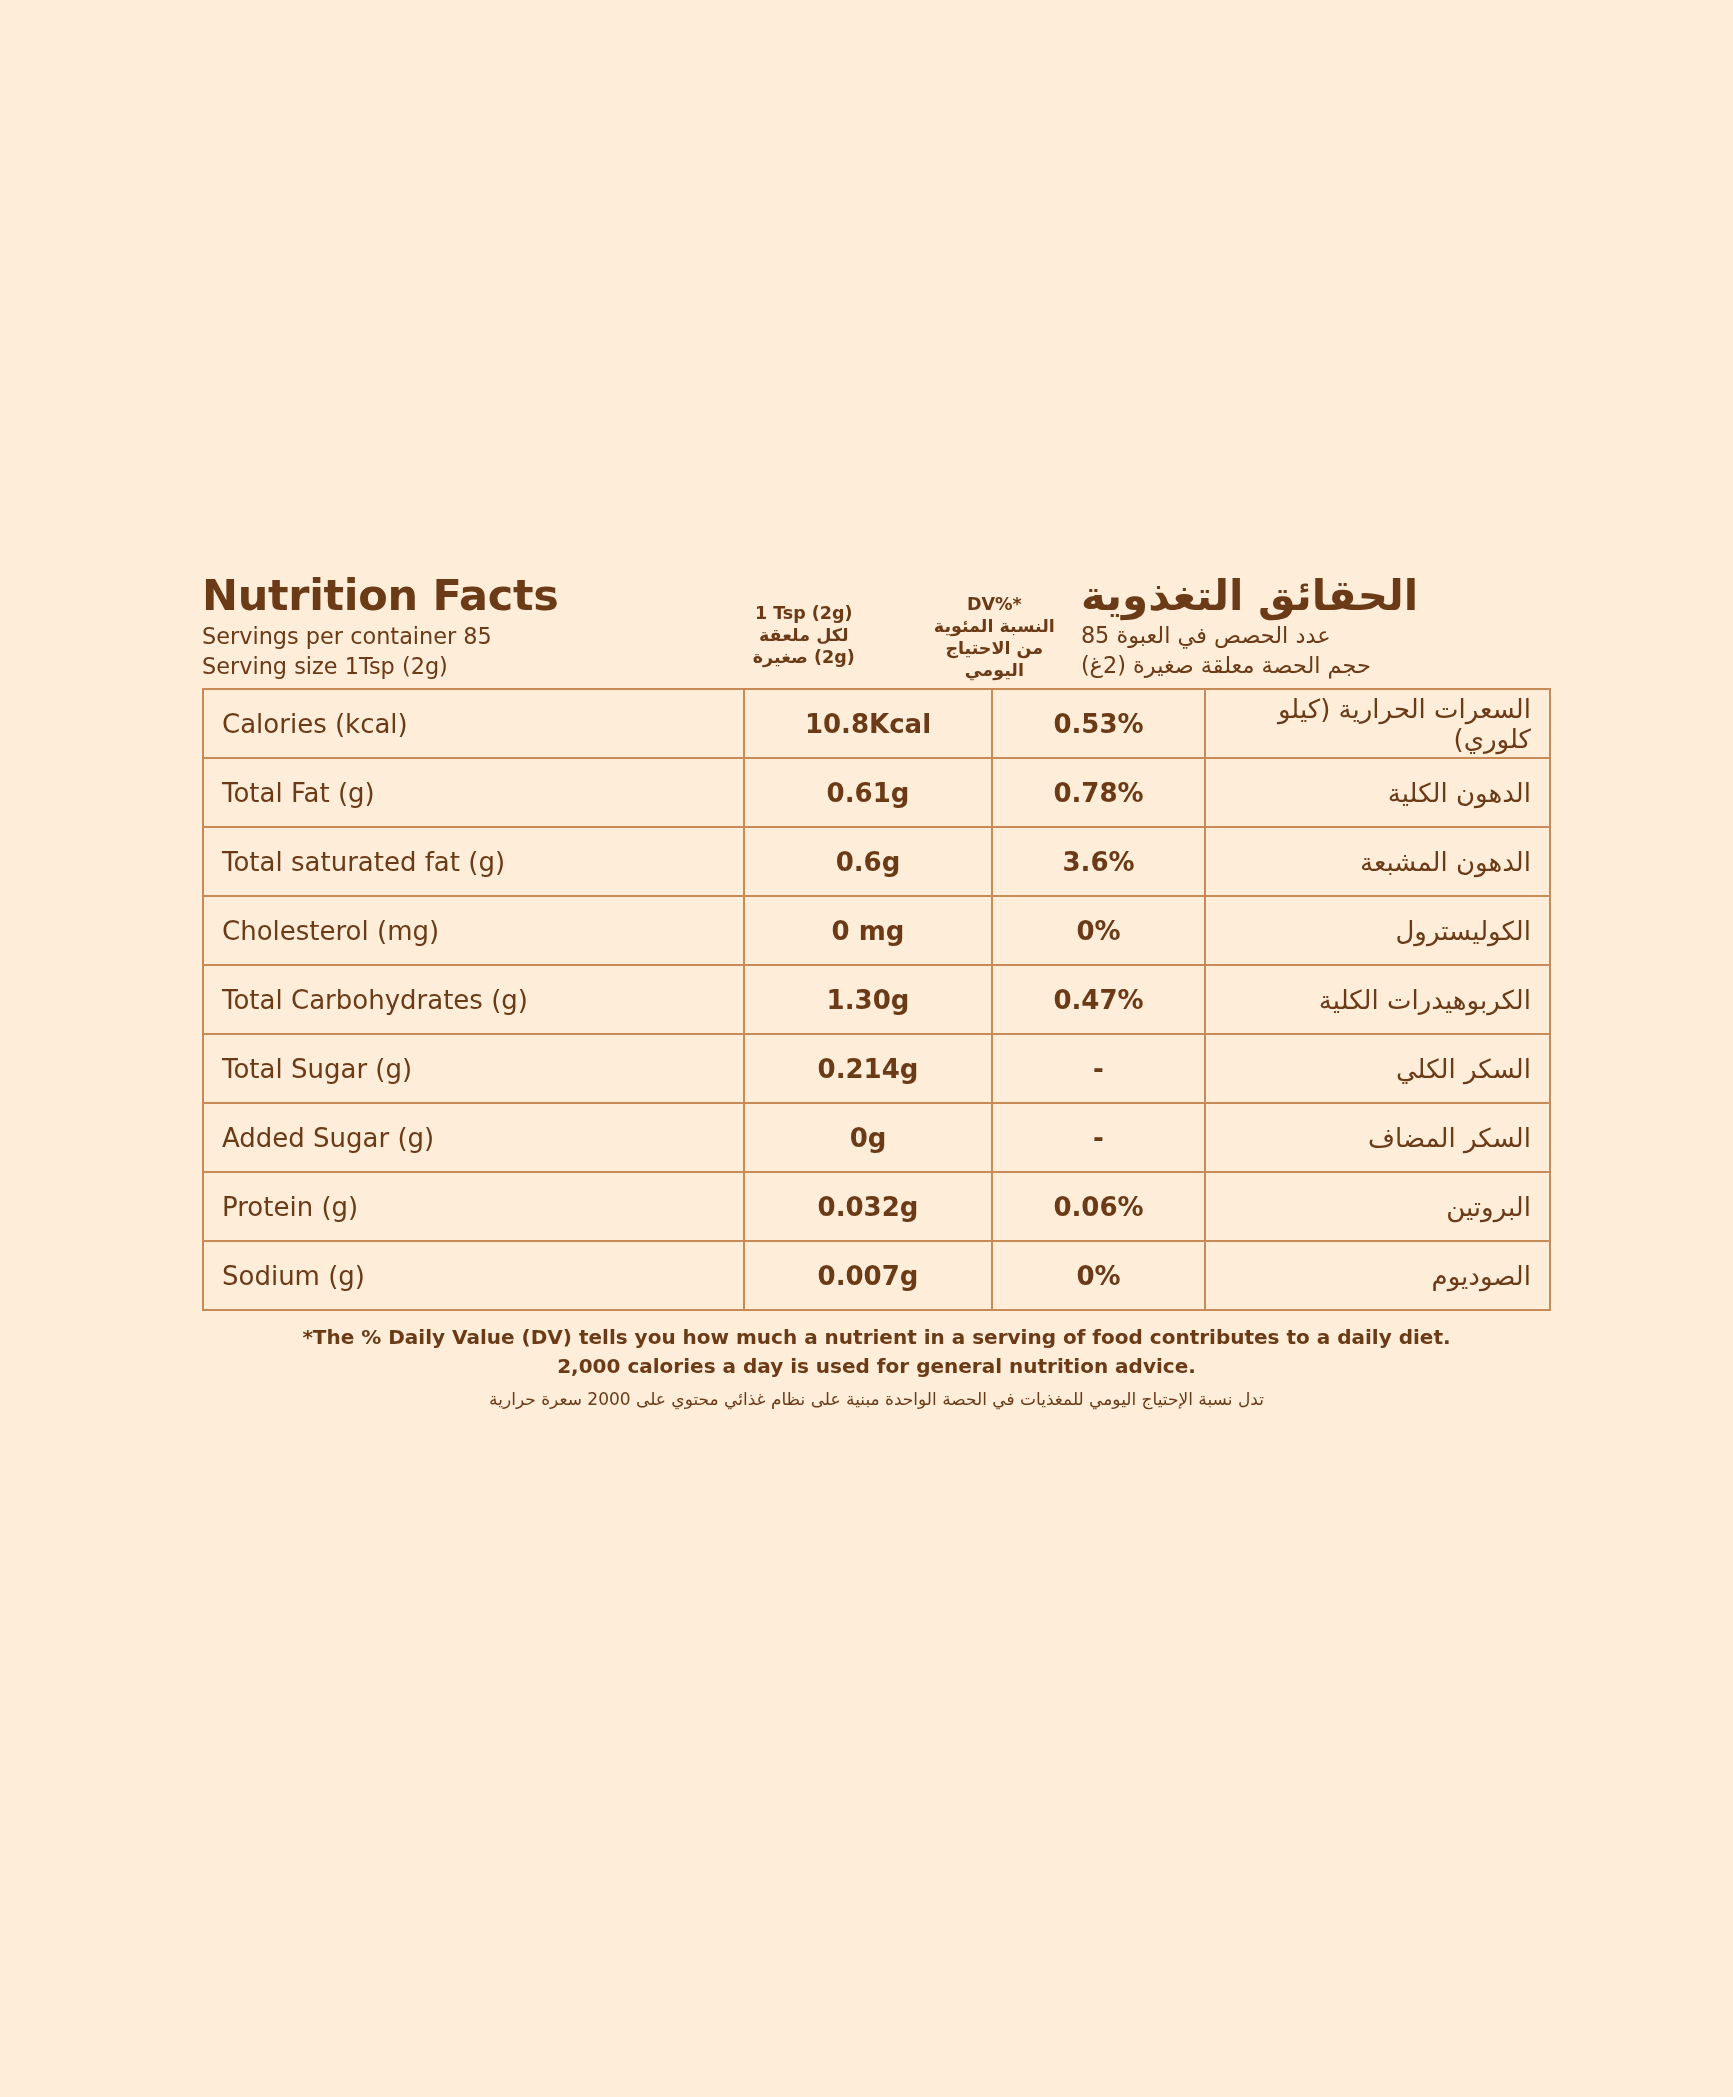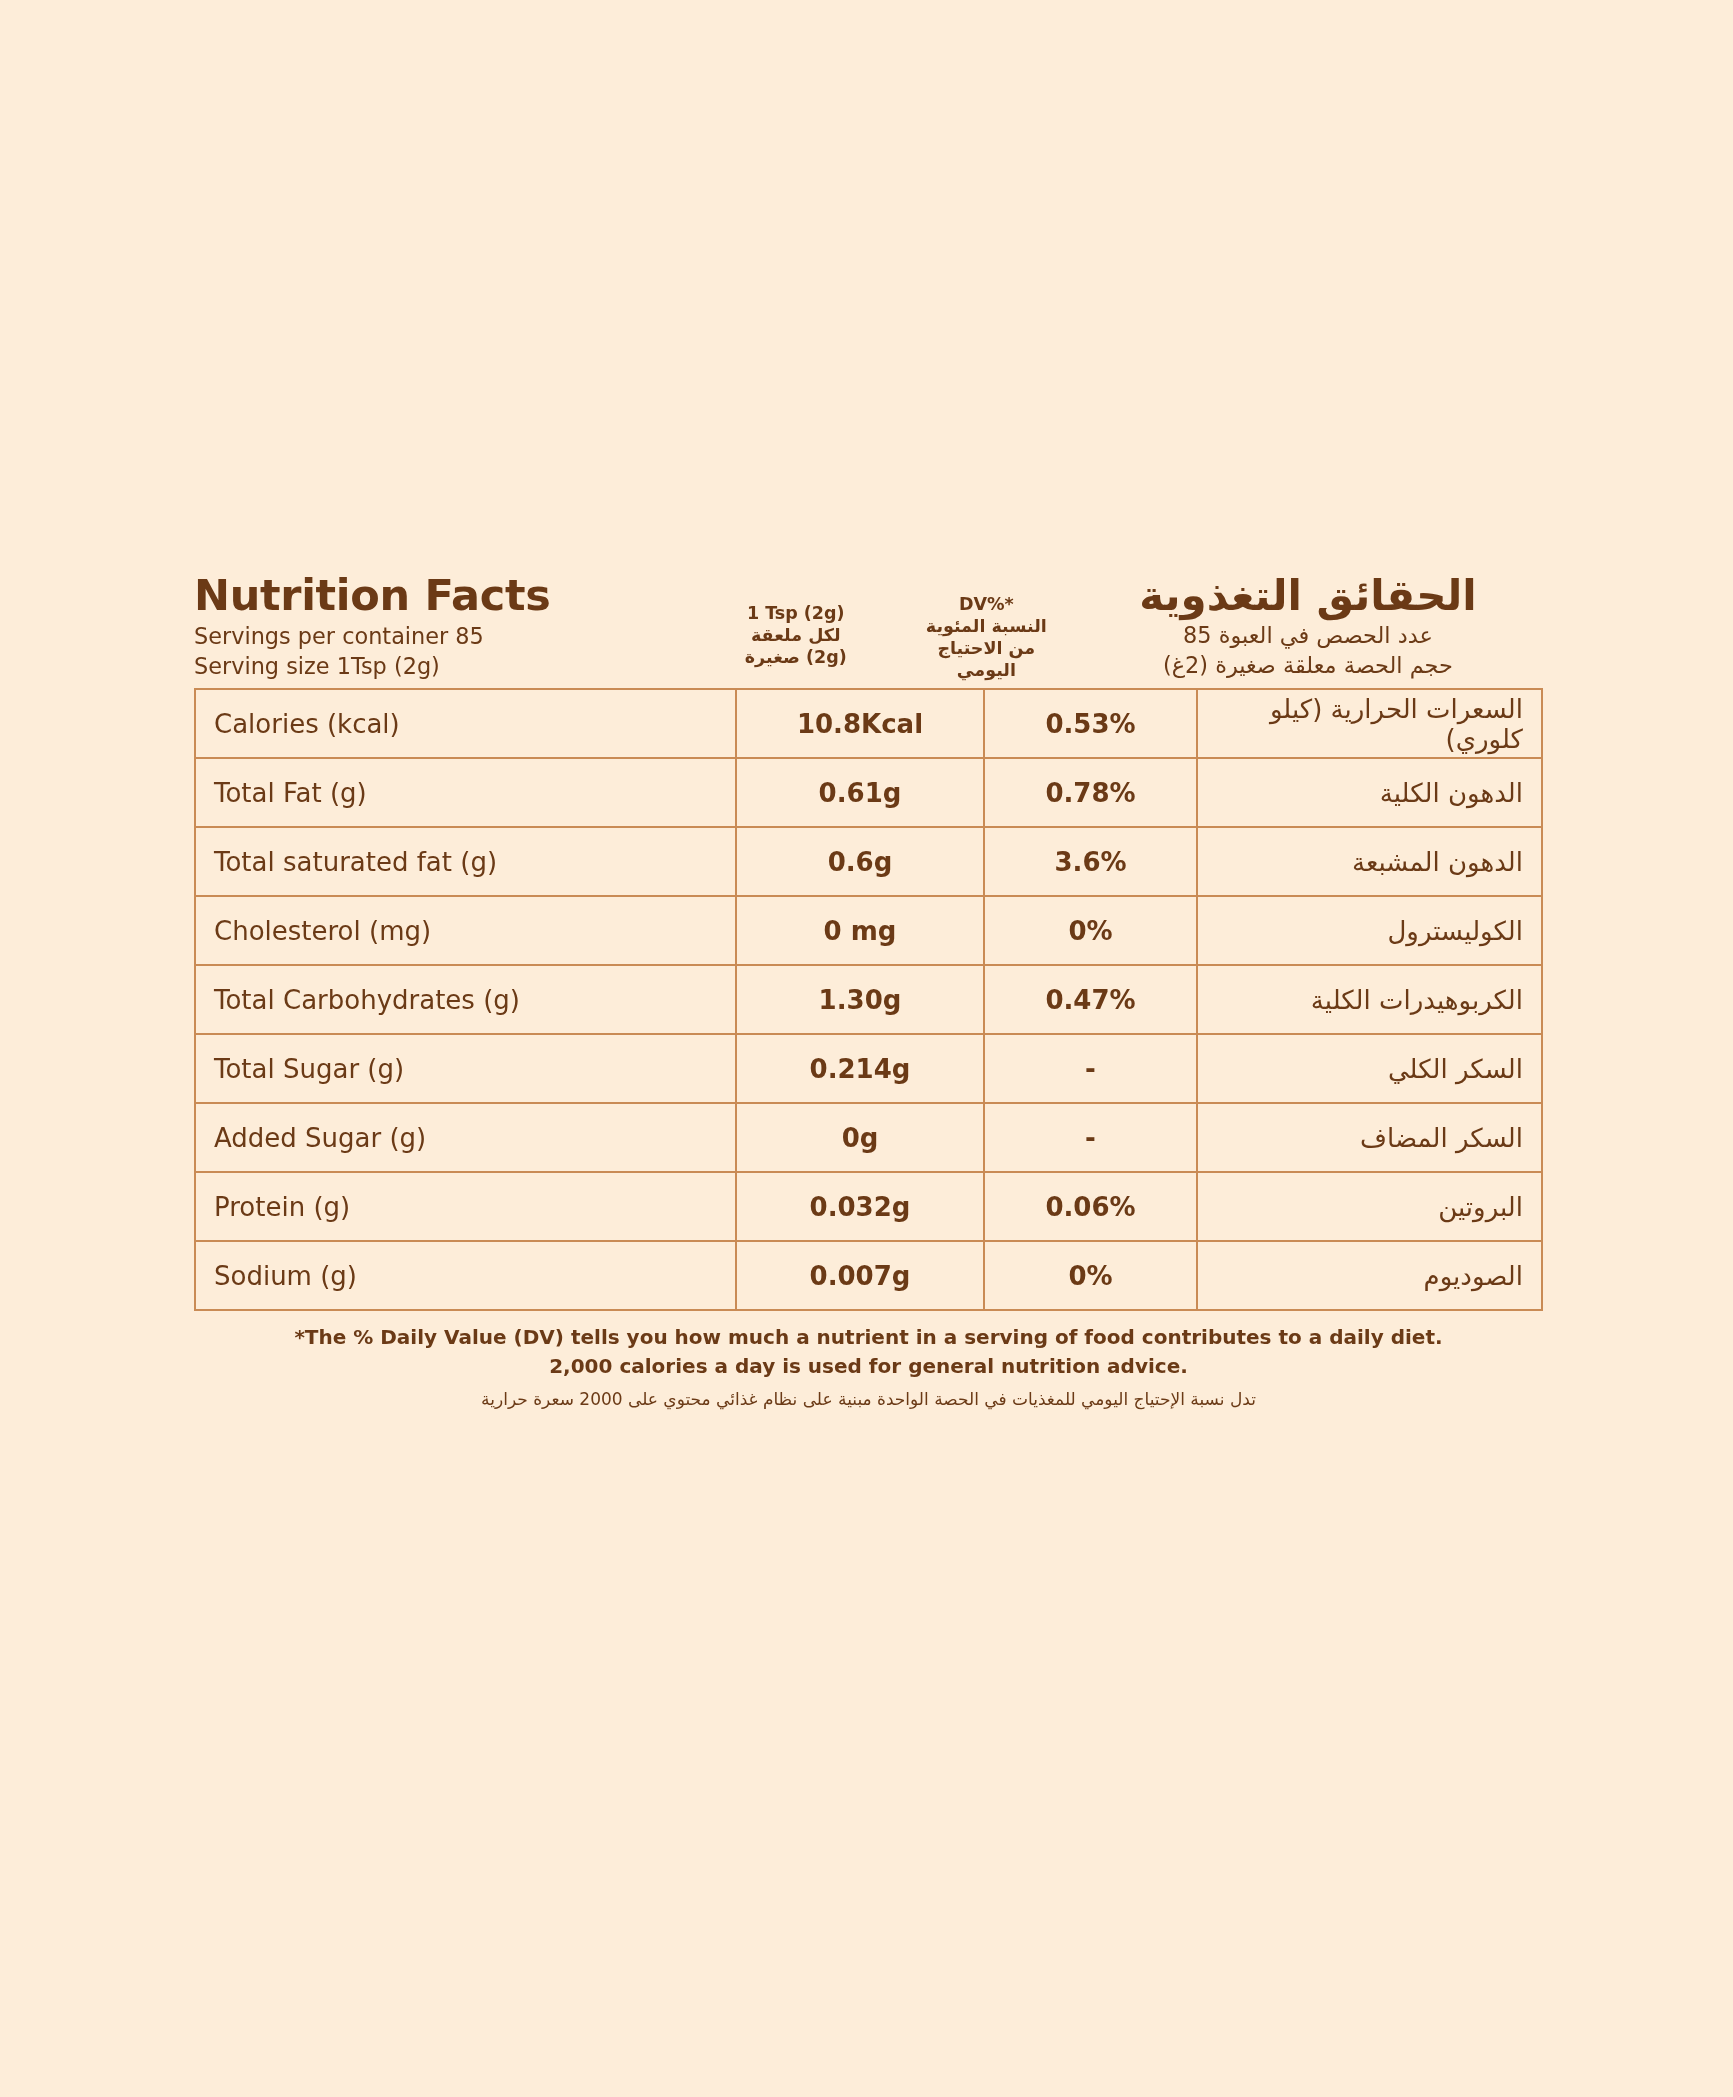--- a/index.html
+++ b/index.html
@@ -10,21 +10,21 @@
   body {
     width: 1733px;
     height: 2097px;
     font-family: "DejaVu Sans", "Liberation Sans", sans-serif;
     color: #6b3a16;
     -webkit-font-smoothing: antialiased;
   }
 
   .label-wrap {
     position: absolute;
-    left: 194px;
+    left: 202px;
     top: 573px;
     width: 1349px;
   }
 
   
   .header {
     display: flex;
     align-items: flex-start;
     justify-content: space-between;
     padding: 0 0 7px 0;
@@ -59,21 +59,21 @@
     width: 175px;
     text-align: center;
     font-size: 17.5px;
     font-weight: bold;
     line-height: 1.26;
     padding-top: 19.6px;
     color: #6b3a16;
   }
   .hdr-right {
     width: 475px;
-    text-align: center;
+    text-align: left;
     direction: rtl;
   }
   .title-ar {
     font-size: 42px;
     font-weight: bold;
     line-height: 1.08;
     margin: 0 0 2.8px 0;
     color: #6b3a16;
   }
   .serv-line-ar {

